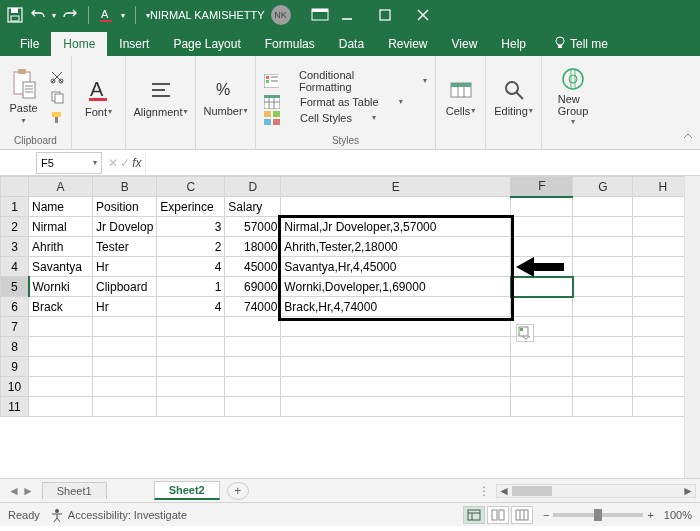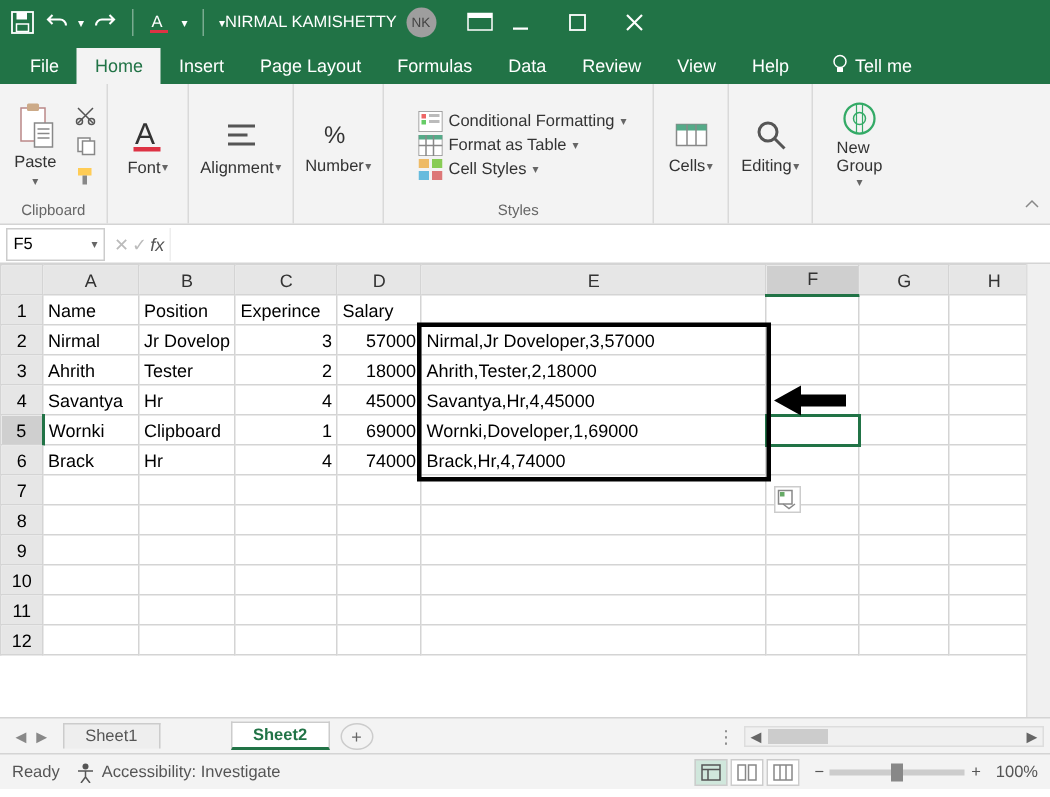--- a/index.html
+++ b/index.html
@@ -25,25 +25,25 @@
   
   .ribbon { height: 94px; background: #f3f3f3; border-bottom: 1px solid #d4d4d4; display: flex; position: relative; }
   .group { border-right: 1px solid #d9d9d9; padding: 4px 8px 2px 8px; display: flex; flex-direction: column; align-items: center; justify-content: space-between; }
   .group-label { font-size: 10px; color: #666; height: 14px; display: flex; align-items: center; }
   .group-content { flex: 1; display: flex; align-items: center; justify-content: center; gap: 6px; }
   .big-btn { display: flex; flex-direction: column; align-items: center; gap: 2px; padding: 2px 4px; }
   .big-btn .lbl { font-size: 11px; color: #333; display: flex; align-items: center; gap: 1px; }
   .mini-col { display: flex; flex-direction: column; gap: 2px; }
   .mini-btn { width: 18px; height: 18px; display: flex; align-items: center; justify-content: center; }
   .styles-list { display: flex; flex-direction: column; gap: 2px; font-size: 11px; color: #333; }
-  .styles-item { display: flex; align-items: center; gap: 4px; margin-left: 15px; }
+  .styles-item { display: flex; align-items: center; gap: 20px; }
   .collapse-caret { position: absolute; right: 6px; bottom: 4px; color: #888; }
 
   
-  .fbar { height: 26px; border-bottom: 1px solid #d4d4d4; display: flex; align-items: center; background: #fff; }
+  .fbar { height: 26px; border-bottom: 1px solid #d4d4d4; display: flex; align-items: center; background: #fff; padding-left: 32px; }
   .namebox { width: 66px; height: 22px; border: 1px solid #ccc; margin: 0 2px 0 4px; padding: 0 4px; display: flex; align-items: center; justify-content: space-between; font-size: 11px; }
   .fbar-btns { display: flex; align-items: center; gap: 2px; padding: 0 4px; color: #bbb; }
   .fbar-btns .fx { color: #555; font-style: italic; font-size: 12px; }
   .fbar-input { flex: 1; height: 22px; border-left: 1px solid #eee; padding-left: 6px; }
 
   
   .sheet-area { position: relative; height: 302px; overflow: hidden; }
   table.grid { border-collapse: collapse; table-layout: fixed; }
   .grid th, .grid td { border: 1px solid #d4d4d4; font-size: 12px; height: 20px; overflow: hidden; white-space: nowrap; }
   .grid th { background: #e6e6e6; color: #333; font-weight: normal; text-align: center; }
@@ -510,31 +510,20 @@
           <td class="rowhdr">11</td>
           <td></td>
           <td></td>
           <td></td>
           <td></td>
           <td></td>
           <td></td>
           <td></td>
           <td></td>
         </tr>
-    <tr>
-          <td class="rowhdr">12</td>
-          <td></td>
-          <td></td>
-          <td></td>
-          <td></td>
-          <td></td>
-          <td></td>
-          <td></td>
-          <td></td>
-        </tr>
   </tbody>
     </table>
   <div class="grid-vscroll"></div>
 
   <div class="anno-box" style="left:278px; top:39px; width:236px; height:106px;"></div>
   <svg class="anno-arrow" style="left:516px; top:78px;" width="50" height="26">
     <polygon points="0,13 18,3 18,9 48,9 48,17 18,17 18,23" fill="#000"></polygon>
   </svg>
   <div class="autofill" style="left:516px; top:148px;">
     <svg width="14" height="14">

